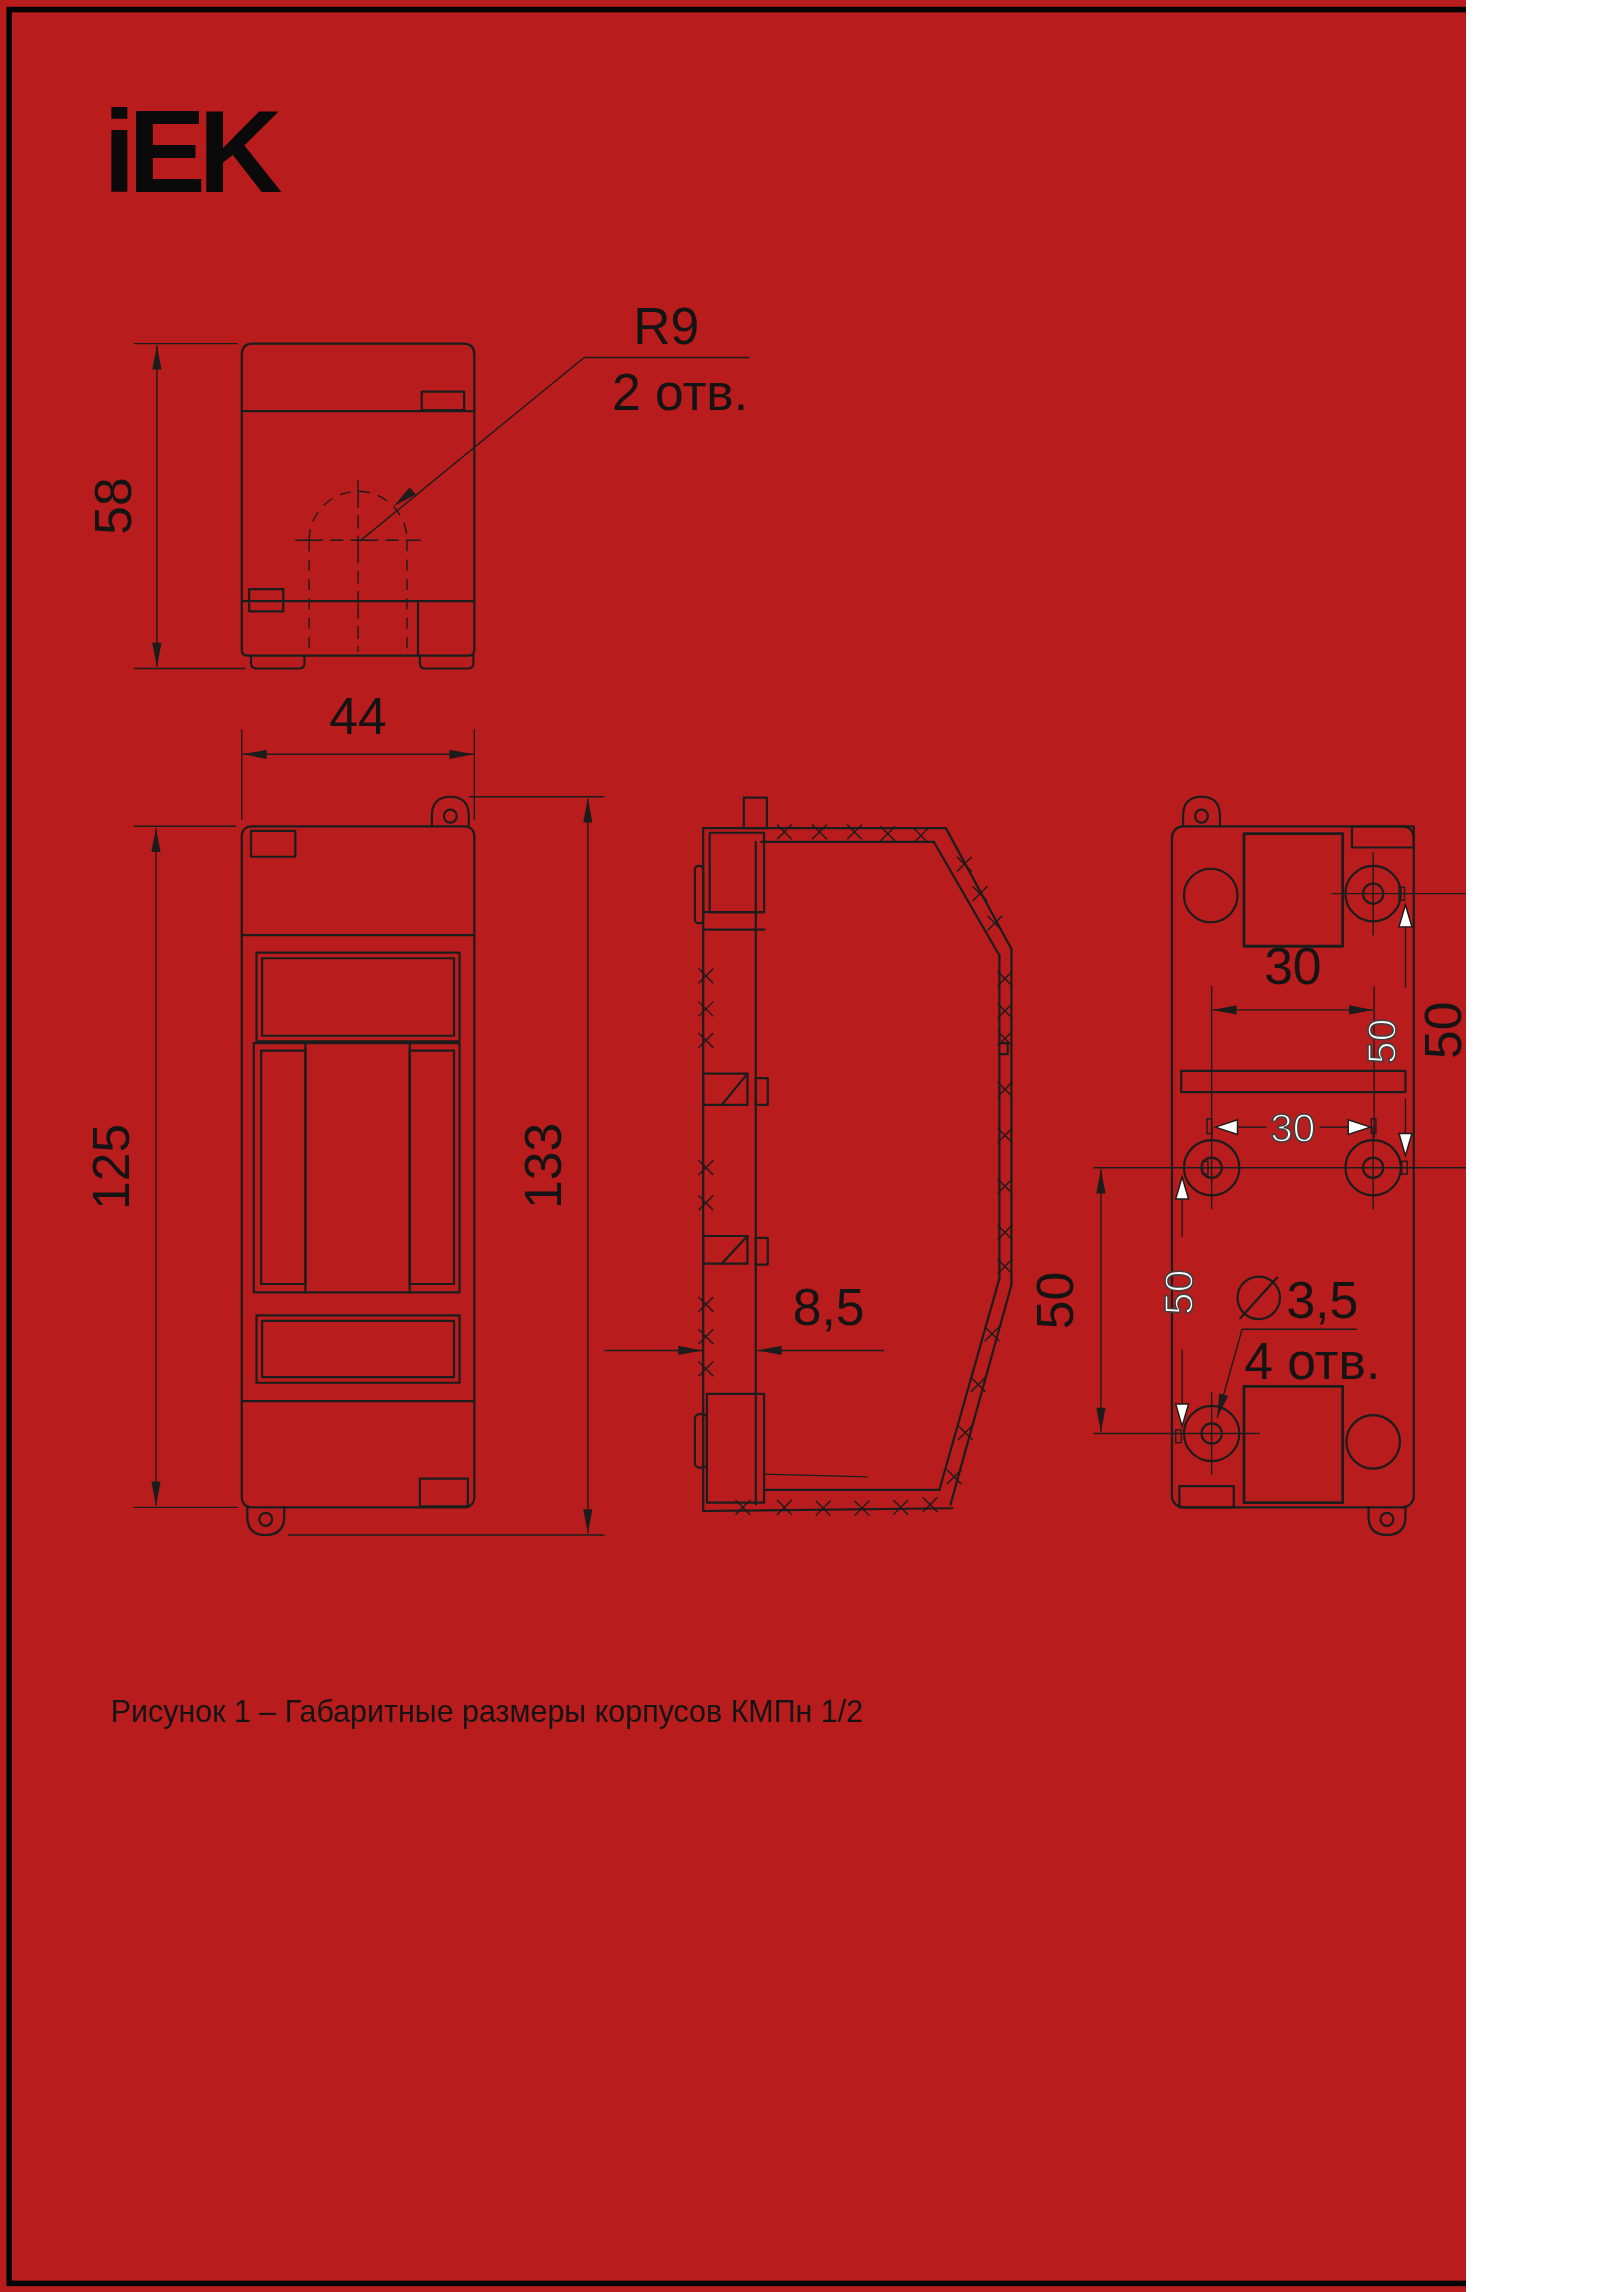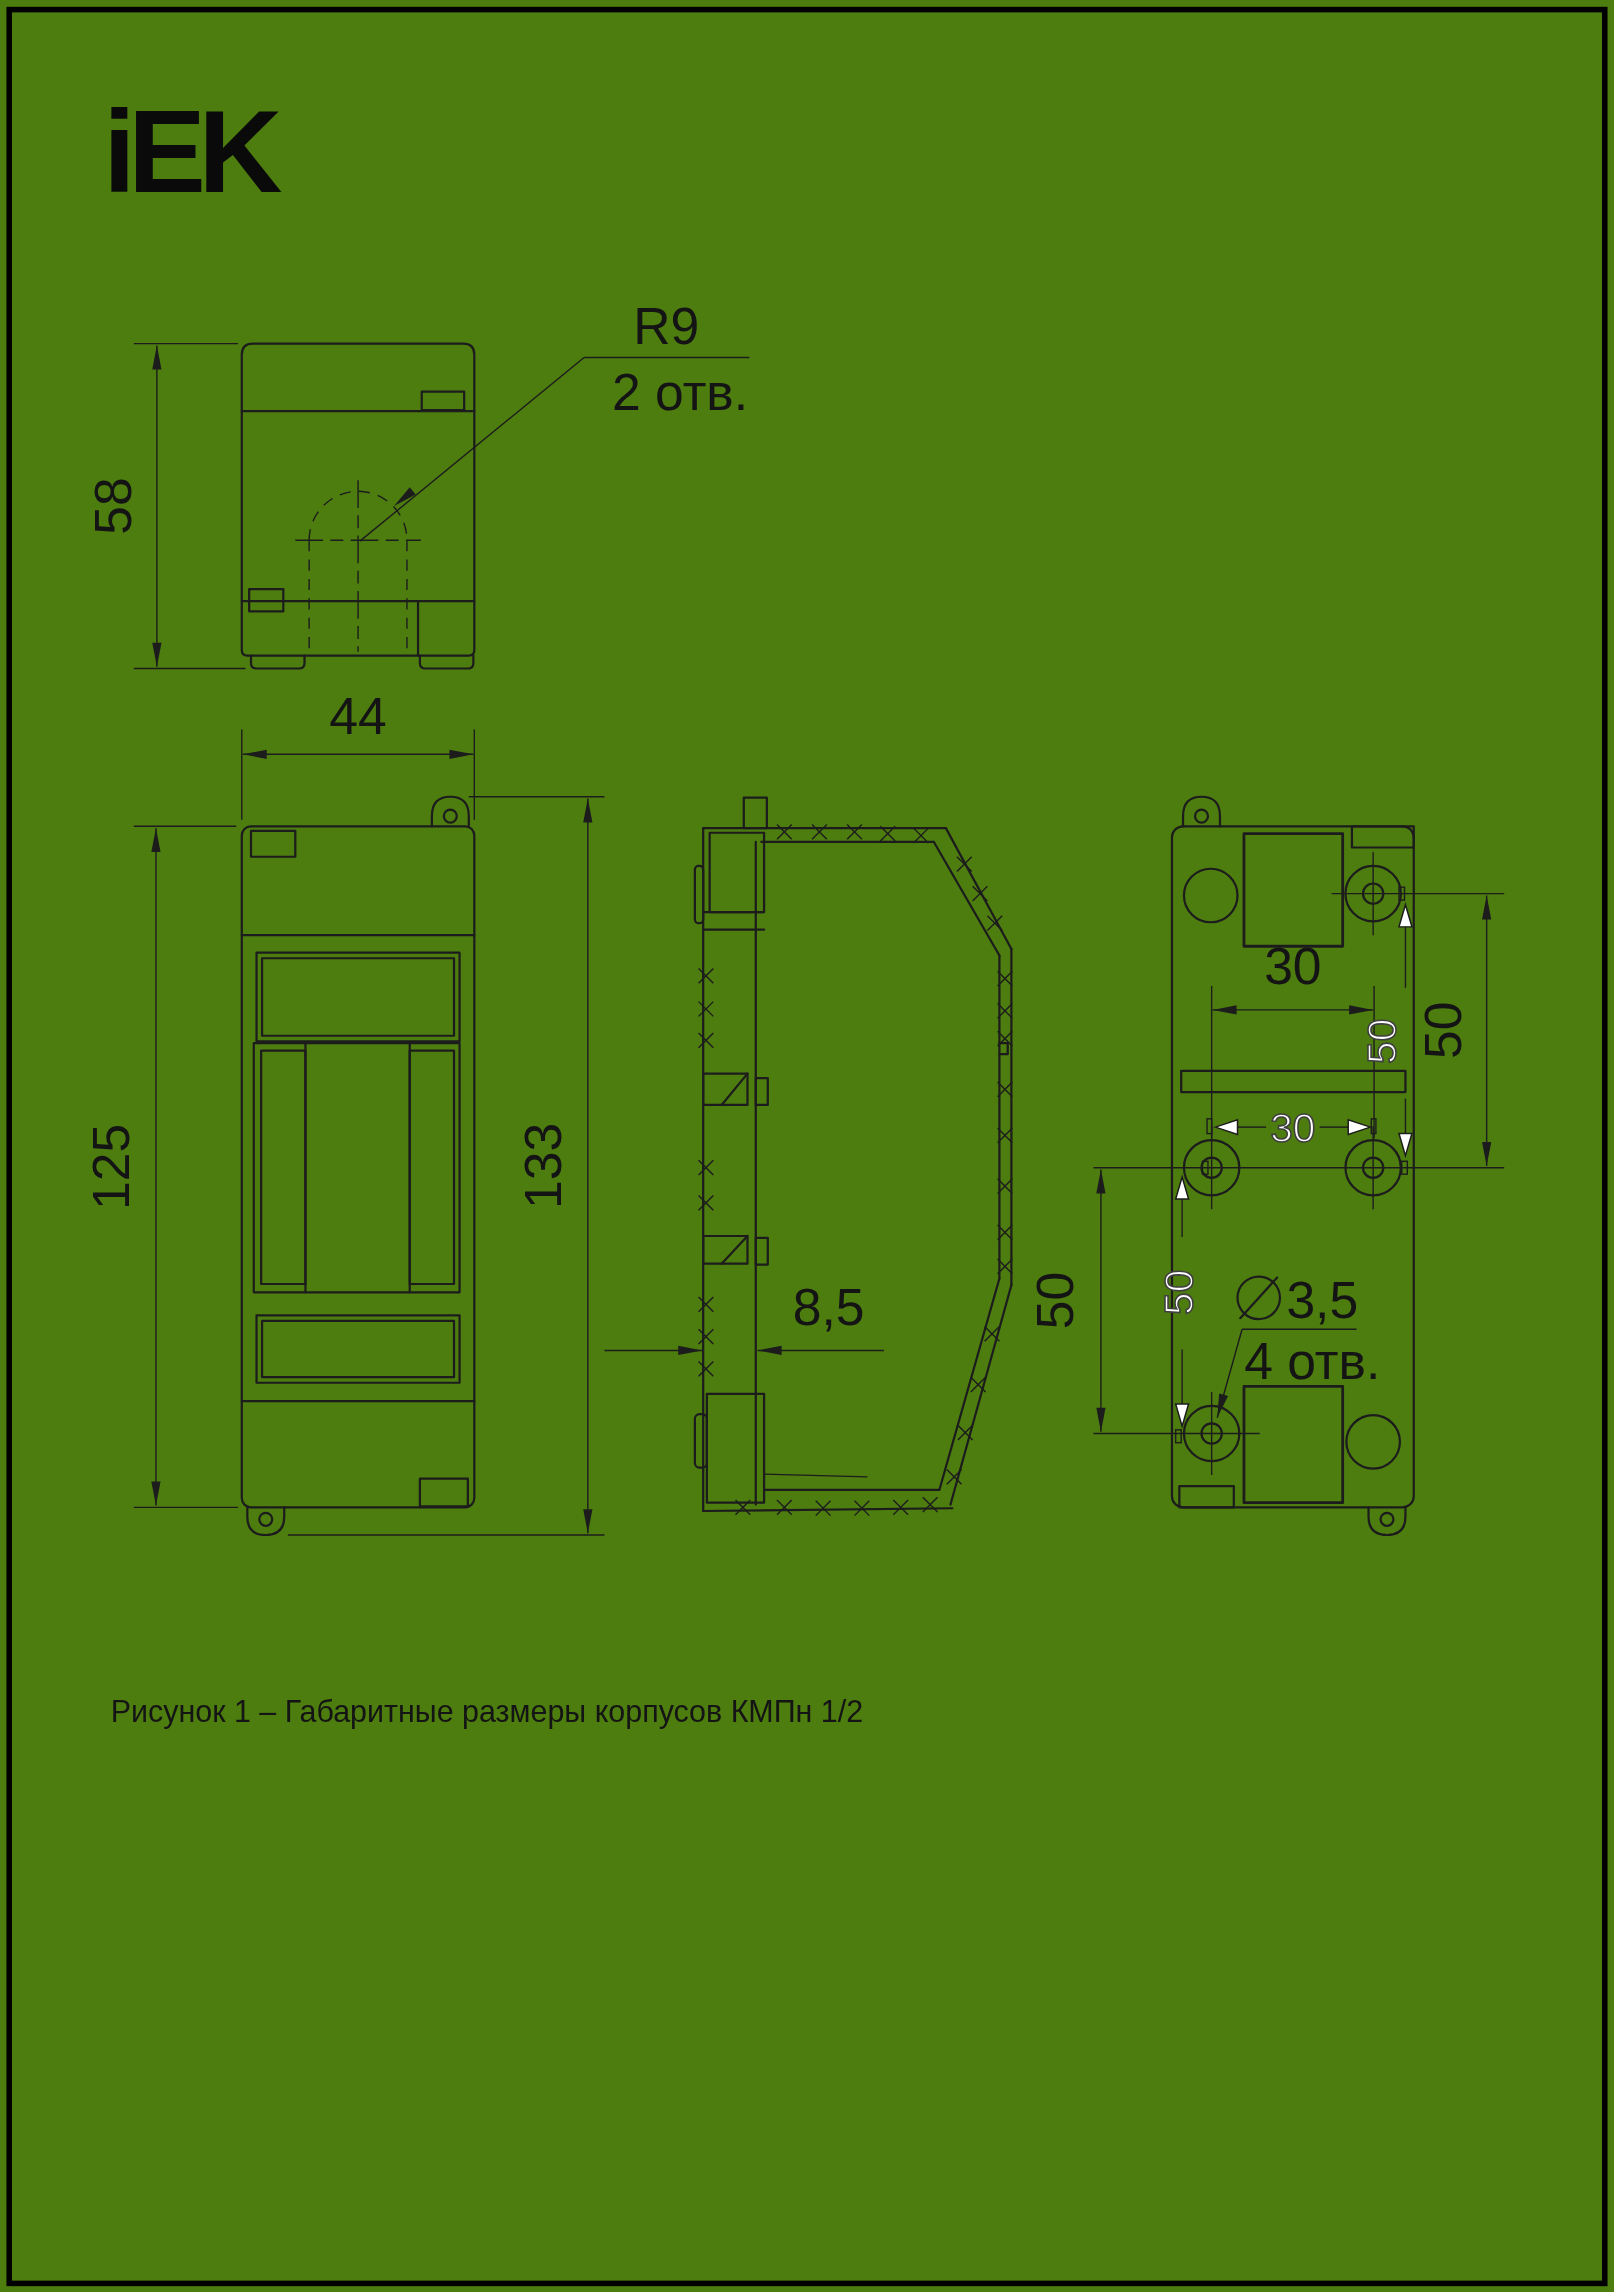--- a/index.html
+++ b/index.html
@@ -1,16 +1,16 @@
 <!DOCTYPE html>
 <html style="font-size:14.8px"><head>
 <meta charset="utf-8">
 <style>
   html,body{margin:0;padding:0;background:#ffffff;}
-  .page{position:relative;width:1614px;height:2293px;background:#4d7c0f;overflow:hidden;
+  .page{position:relative;width:1466px;height:2293px;background:#b91c1c;overflow:hidden;
         font-family:"Liberation Sans",sans-serif;}
   svg{position:absolute;left:0;top:0;}
   .ln{stroke:#1c1c1c;stroke-width:2.4;fill:none;stroke-linecap:round;stroke-linejoin:round;}
   .md{stroke-width:3;}
   .tn{stroke:#1c1c1c;stroke-width:1.5;fill:none;}
   .dash{stroke-dasharray:12 9;}
   .cl{stroke-dasharray:30 8 14 8;}
   .ar{fill:#1c1c1c;stroke:none;}
   .oar{fill:#ffffff;stroke:#1c1c1c;stroke-width:1.6;}
   text{fill:#141414;font-family:"Liberation Sans","DejaVu Sans",sans-serif;}

